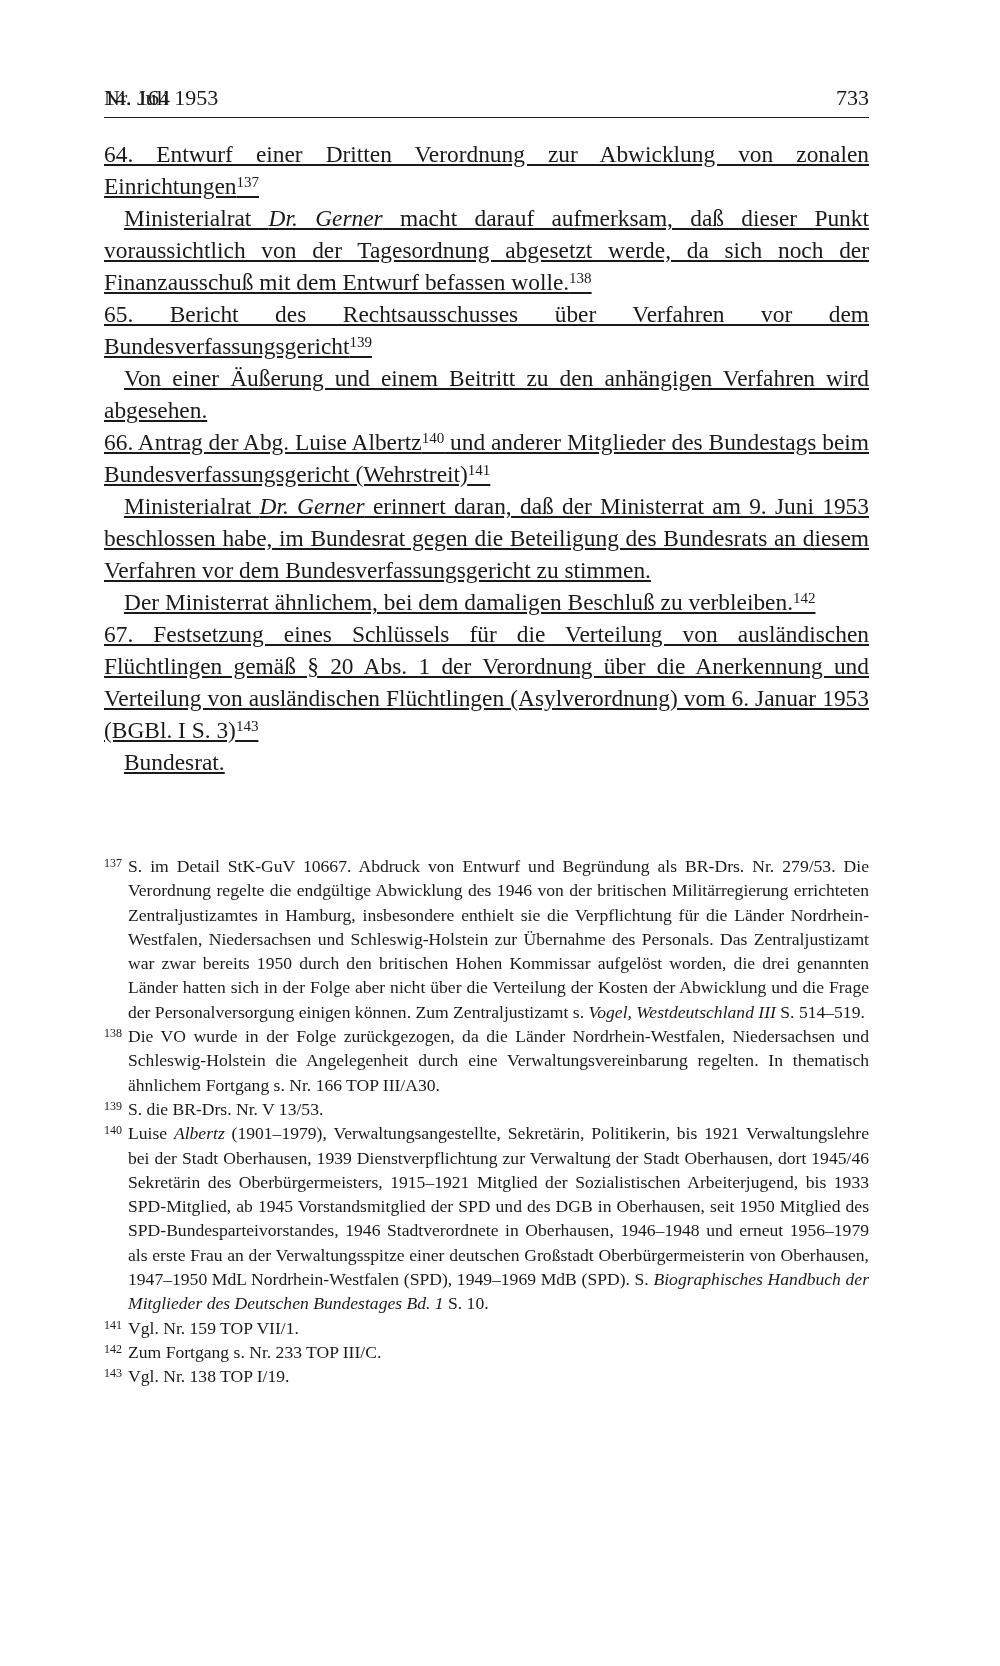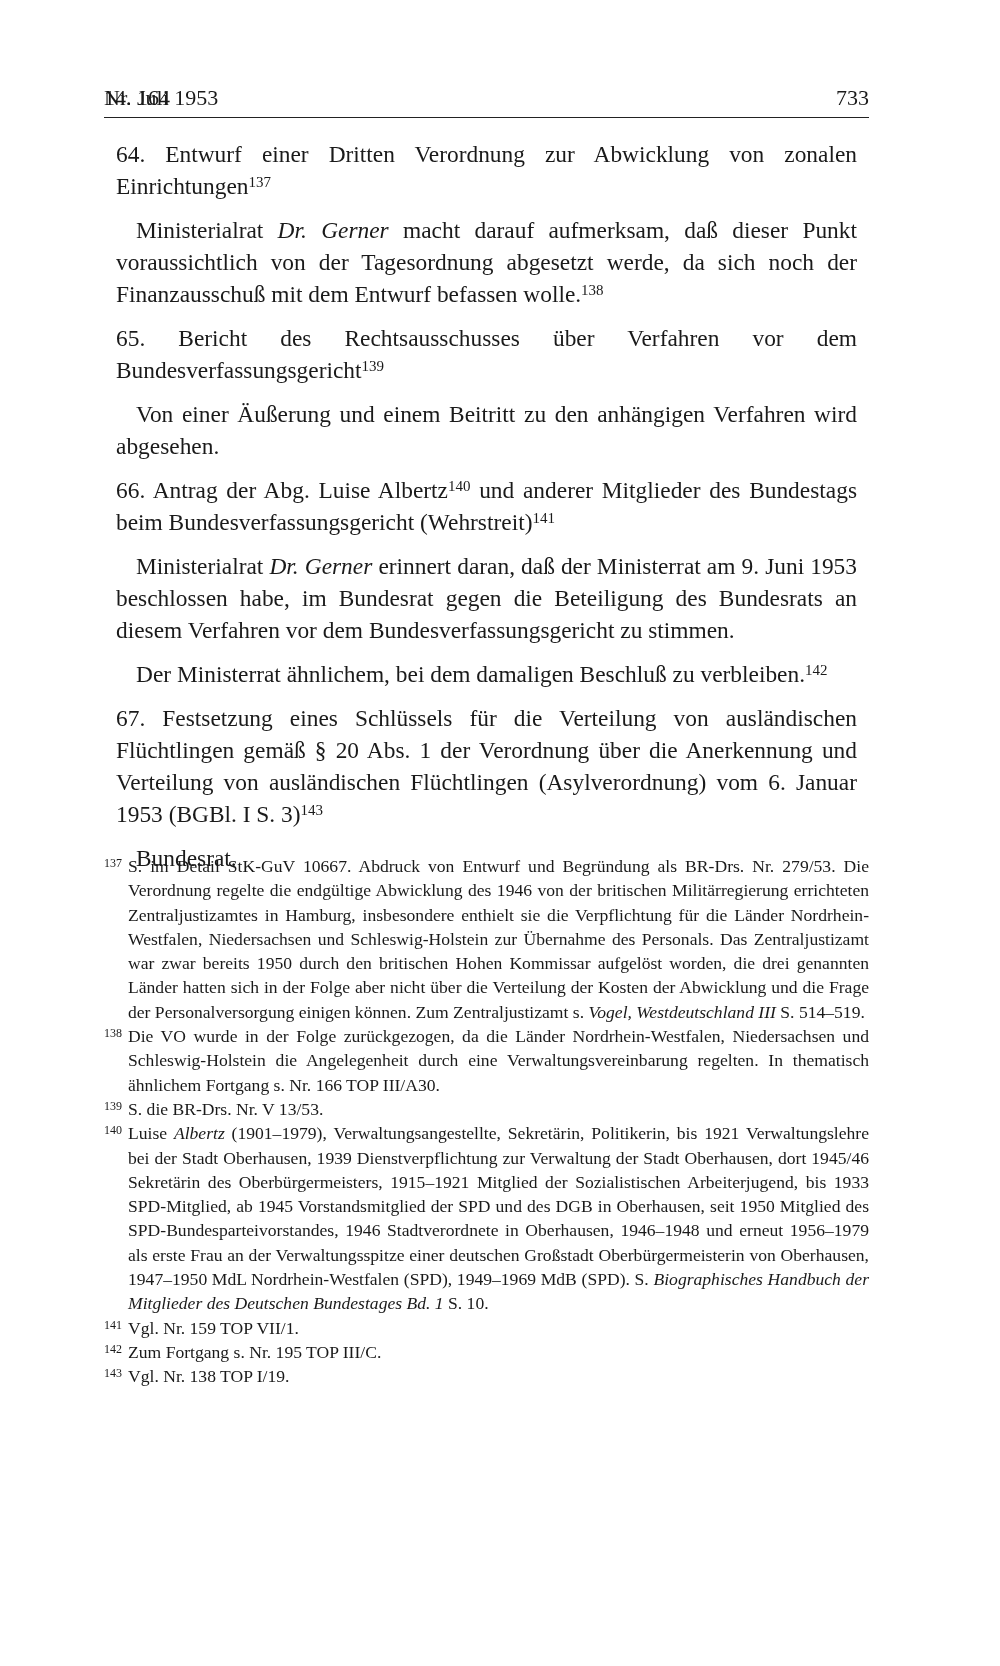--- a/index.html
+++ b/index.html
@@ -9,21 +9,21 @@
     }
     .page { position: absolute; left: 104px; top: 78px; width: 765px; }
     .header {
       position: relative; height: 38px; font-size: 22px; line-height: 28px;
     }
     .header .left { position: absolute; left: 0; top: 6px; }
     .header .center { position: absolute; left: 0; right: 0; top: 6px; text-align: left; }
     .header .right { position: absolute; right: 0; top: 6px; }
     .header .rule { position: absolute; left: 0; right: 0; top: 39px; border-top: 1.5px solid #222; }
     .body { margin-top: 22px; font-size: 23.4px; line-height: 32px; text-align: justify; }
-    .body p { margin: 12px; }
+    .body p { margin: 0; text-decoration: underline; }
     .body p.indent { text-indent: 20px; }
     sup { font-size: 15px; line-height: 0; vertical-align: 7px; }
     i { font-style: italic; }
     .footnotes { position: absolute; left: 104px; top: 854px; width: 765px; font-size: 17.6px; line-height: 24.3px; text-align: justify; }
     .fn { position: relative; padding-left: 24px; margin: 0; }
     .fn .num { position: absolute; left: 0; top: 0; font-size: 12px; line-height: 18px; }
   </style>
 </head>
 <body>
 
@@ -47,15 +47,15 @@
     <p class="indent"><span>Bundesrat.</span></p>
   </div>
 </div>
 
 <div class="footnotes">
   <p class="fn"><span class="num">137</span><span>S. im Detail StK-GuV 10667. Abdruck von Entwurf und Begründung als BR-Drs. Nr. 279/53. Die Verordnung regelte die endgültige Abwicklung des 1946 von der britischen Militärregierung errichteten Zentraljustizamtes in Hamburg, insbesondere enthielt sie die Verpflichtung für die Länder Nordrhein-Westfalen, Niedersachsen und Schleswig-Holstein zur Übernahme des Personals. Das Zentraljustizamt war zwar bereits 1950 durch den britischen Hohen Kommissar aufgelöst worden, die drei genannten Länder hatten sich in der Folge aber nicht über die Verteilung der Kosten der Abwicklung und die Frage der Personalversorgung einigen können. Zum Zentraljustizamt s. </span><i>Vogel, Westdeutschland III</i><span> S. 514–519.</span></p>
   <p class="fn"><span class="num">138</span><span>Die VO wurde in der Folge zurückgezogen, da die Länder Nordrhein-Westfalen, Niedersachsen und Schleswig-Holstein die Angelegenheit durch eine Verwaltungsvereinbarung regelten. In thematisch ähnlichem Fortgang s. Nr. 166 TOP III/A30.</span></p>
   <p class="fn"><span class="num">139</span><span>S. die BR-Drs. Nr. V 13/53.</span></p>
   <p class="fn"><span class="num">140</span><span>Luise </span><i>Albertz</i><span> (1901–1979), Verwaltungsangestellte, Sekretärin, Politikerin, bis 1921 Verwaltungslehre bei der Stadt Oberhausen, 1939 Dienstverpflichtung zur Verwaltung der Stadt Oberhausen, dort 1945/46 Sekretärin des Oberbürgermeisters, 1915–1921 Mitglied der Sozialistischen Arbeiterjugend, bis 1933 SPD-Mitglied, ab 1945 Vorstandsmitglied der SPD und des DGB in Oberhausen, seit 1950 Mitglied des SPD-Bundesparteivorstandes, 1946 Stadtverordnete in Oberhausen, 1946–1948 und erneut 1956–1979 als erste Frau an der Verwaltungsspitze einer deutschen Großstadt Oberbürgermeisterin von Oberhausen, 1947–1950 MdL Nordrhein-Westfalen (SPD), 1949–1969 MdB (SPD). S. </span><i>Biographisches Handbuch der Mitglieder des Deutschen Bundestages Bd. 1</i><span> S. 10.</span></p>
   <p class="fn"><span class="num">141</span><span>Vgl. Nr. 159 TOP VII/1.</span></p>
-  <p class="fn"><span class="num">142</span><span>Zum Fortgang s. Nr. 195 TOP III/C.</span></p>
+  <p class="fn"><span class="num">142</span><span>Zum Fortgang s. Nr. 233 TOP III/C.</span></p>
   <p class="fn"><span class="num">143</span><span>Vgl. Nr. 138 TOP I/19.</span></p>
 </div>
 
 </body></html>

